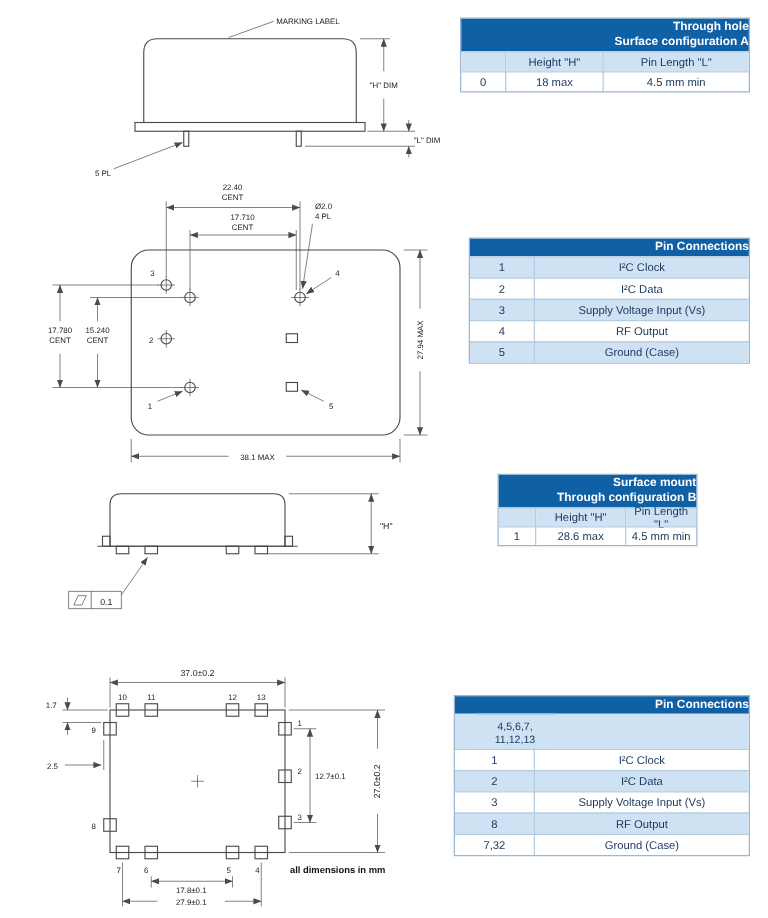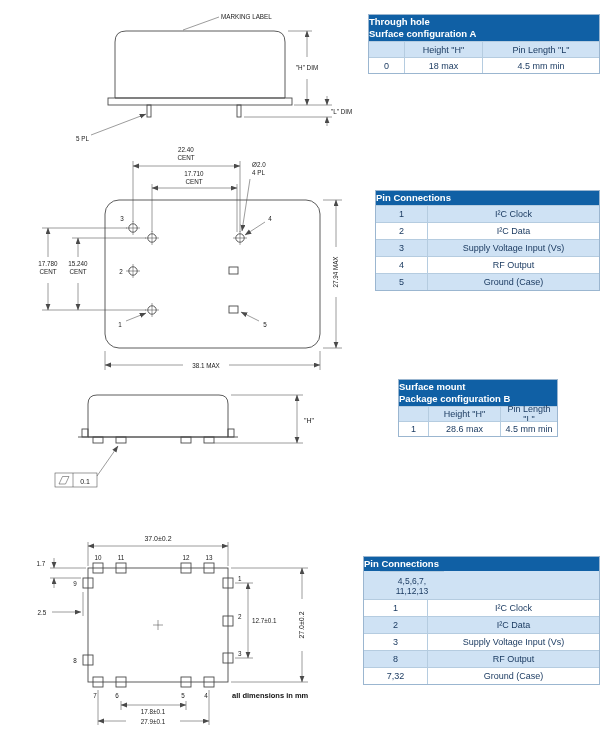--- a/index.html
+++ b/index.html
@@ -4,21 +4,21 @@
 <style>
   html,body{margin:0;padding:0;background:#fff;}
   #page{position:relative;width:614px;height:734px;background:#fff;font-family:"Liberation Sans",sans-serif;overflow:hidden;}
   #dwg{position:absolute;left:0;top:0;}
   .ln{stroke:#4a4a4a;stroke-width:0.9;fill:none;}
   .thin{stroke:#4a4a4a;stroke-width:0.55;fill:none;}
   .dtxt{font-family:"Liberation Sans",sans-serif;font-size:6.3px;fill:#1a1a1a;}
   .dtxt7{font-size:7px;}
   .note{font-family:"Liberation Sans",sans-serif;font-size:7.5px;font-weight:bold;fill:#111;}
   .tbl{position:absolute;border:1px solid #9bb6d0;box-sizing:border-box;background:#fff;}
-  .tbl-hdr{background:#1060a5;color:#fff;font-weight:bold;text-align:left;font-size:9.5px;line-height:12px;padding:1px 0;}
+  .tbl-hdr{background:#1060a5;color:#fff;font-weight:bold;text-align:right;font-size:9.5px;line-height:12px;padding:1px 0;}
   .trow{display:flex;}
   .tcell{box-sizing:border-box;border-right:1px solid #b5cce0;border-top:1px solid #b5cce0;display:flex;align-items:center;justify-content:center;font-size:9px;color:#17375e;text-align:center;padding:0 2px;}
   .tcell:last-child{border-right:none;}
   .alt{background:#cfe2f4;}
   .subhdr .tcell{background:#cfe2f4;}
   .h15{height:15px;}.h16{height:16px;}.h17{height:17px;}.h28{height:28px;padding-left:16px;}
   .ca1{width:36px;}.ca2{width:78px;}.ca3{flex:1;}
   .cb1{width:30px;}.cb2{width:72px;}.cb3{flex:1;}
   .pa1{width:52px;}.pa2{flex:1;}
   .pb1{width:64px;}.pb2{flex:1;}
@@ -299,21 +299,21 @@
     </div>
     <div class="trow h17 alt">
       <div class="tcell pa1 alt">5</div>
       <div class="tcell pa2 alt">Ground (Case)</div>
     </div>
   </div>
 
   <div id="tblB" class="tbl">
     <div class="tbl-hdr">
       <div>Surface mount</div>
-      <div>Package configuration B</div>
+      <div>Through configuration B</div>
     </div>
     <div class="trow subhdr h15">
       <div class="tcell cb1"></div>
       <div class="tcell cb2">Height "H"</div>
       <div class="tcell cb3">Pin Length "L"</div>
     </div>
     <div class="trow h15">
       <div class="tcell cb1">1</div>
       <div class="tcell cb2">28.6 max</div>
       <div class="tcell cb3">4.5 mm min</div>

